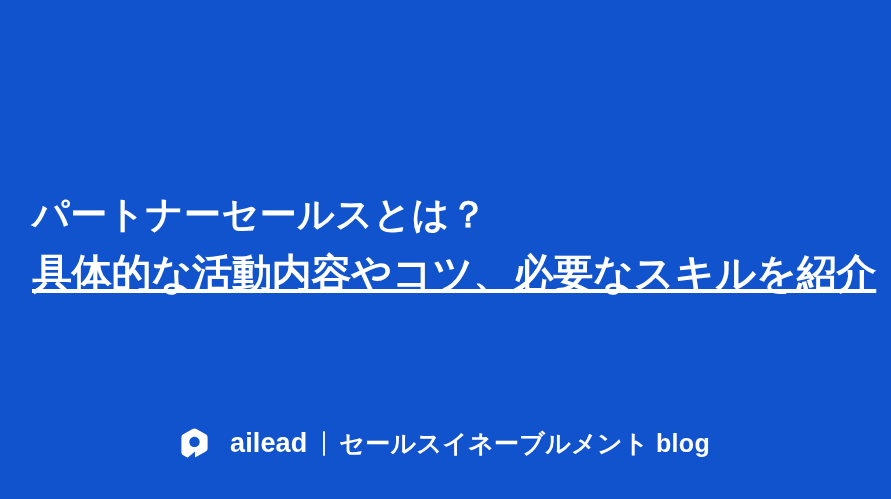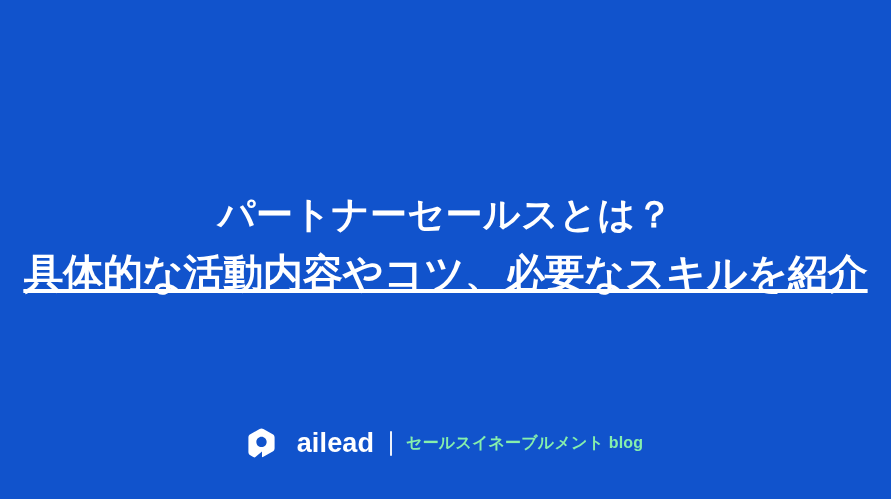--- a/index.html
+++ b/index.html
@@ -21,22 +21,22 @@
     box-sizing: border-box;
     overflow: hidden;
   }
 
   
   #title-block {
     position: absolute;
     left: 0;
     right: 0;
     top: 186px;
-    text-align: center;
-    padding: 0 18px;
+    text-align: left;
+    padding: 0 32px;
     box-sizing: border-box;
   }
 
   .title-line {
     color: #ffffff;
     font-weight: 700;
     letter-spacing: 0.01em;
     white-space: nowrap;
     text-rendering: geometricPrecision;
   }
@@ -86,22 +86,22 @@
     width: 2px;
     height: 25px;
     background: #ffffff;
     opacity: 0.92;
     margin: 0 14px 0 16px;
     flex: 0 0 auto;
     border-radius: 1px;
   }
 
   #brand-tagline {
-    color: #86efac;
-    font-size: 16px;
+    color: #ffffff;
+    font-size: 25px;
     font-weight: 700;
     letter-spacing: 0.012em;
     line-height: 30px;
     white-space: nowrap;
   }
 </style>
 </head>
 <body>
 
 <div id="banner">

